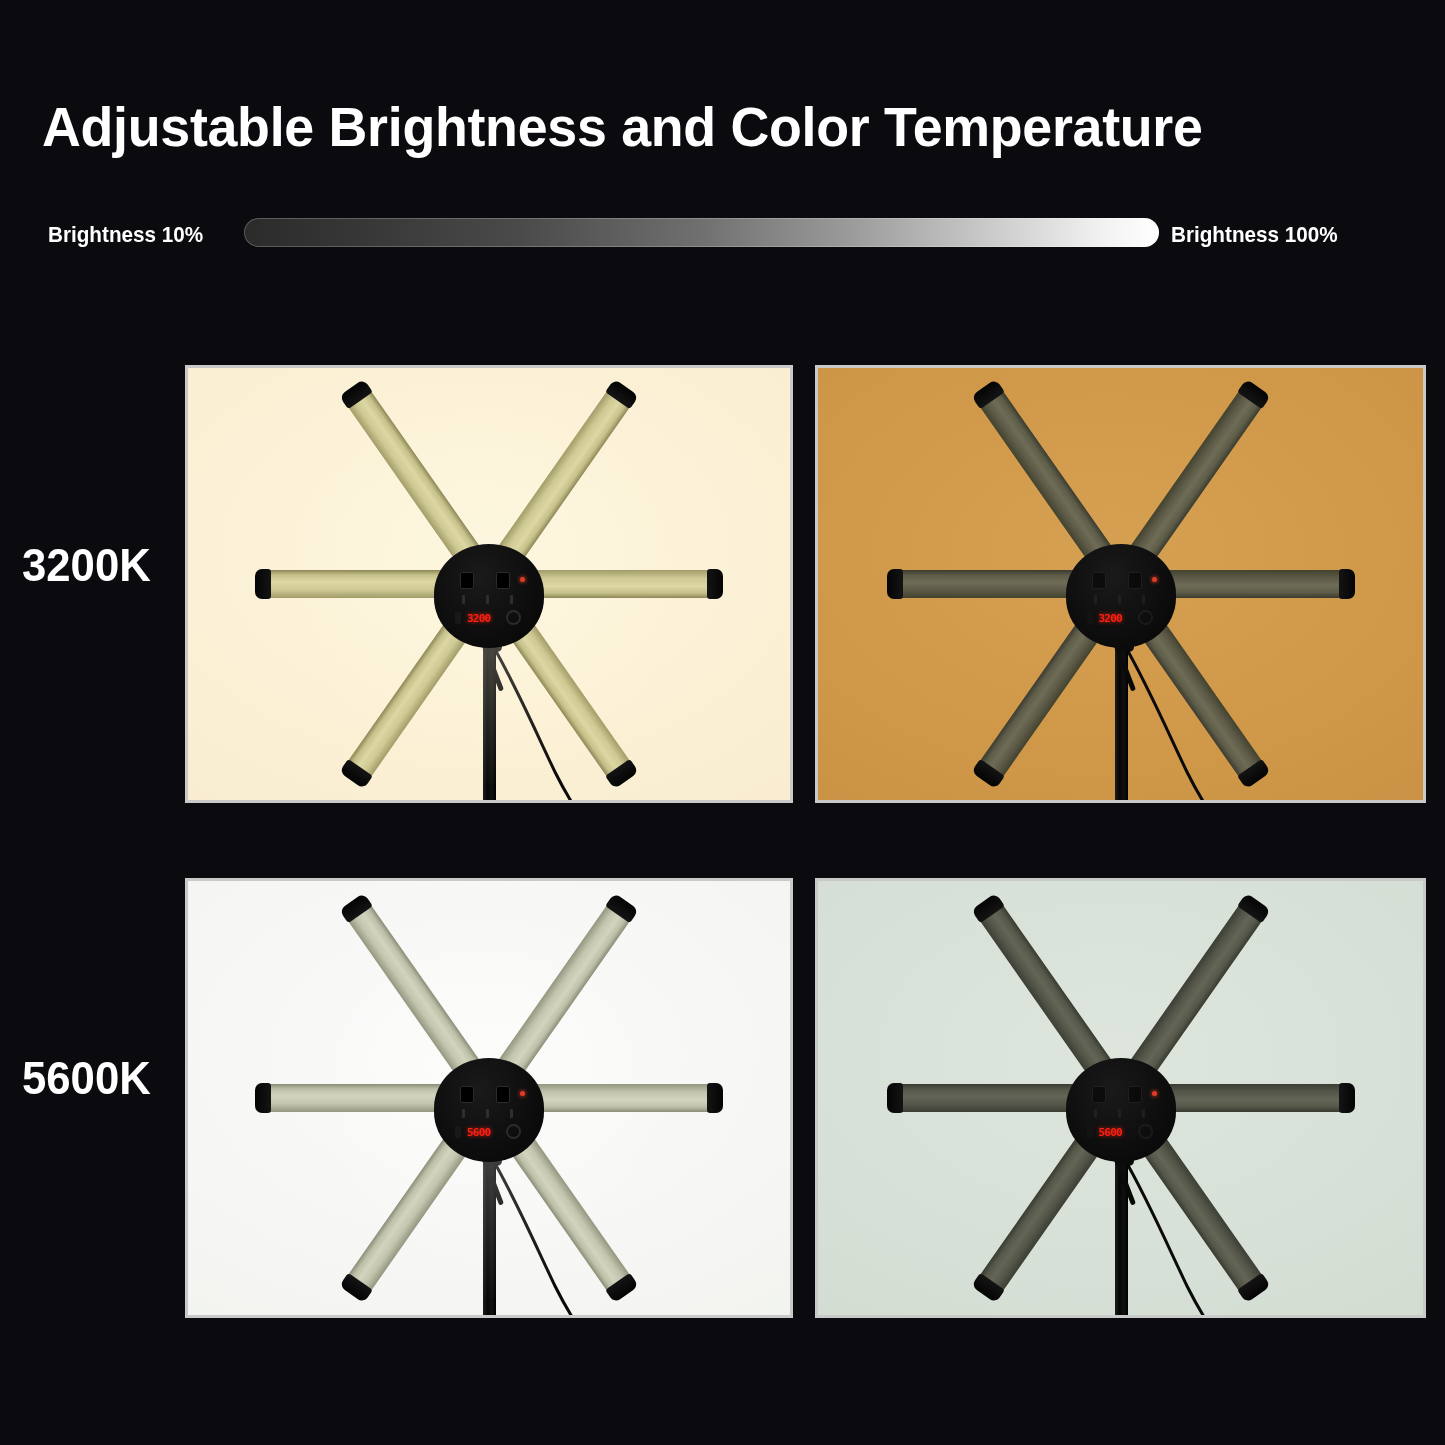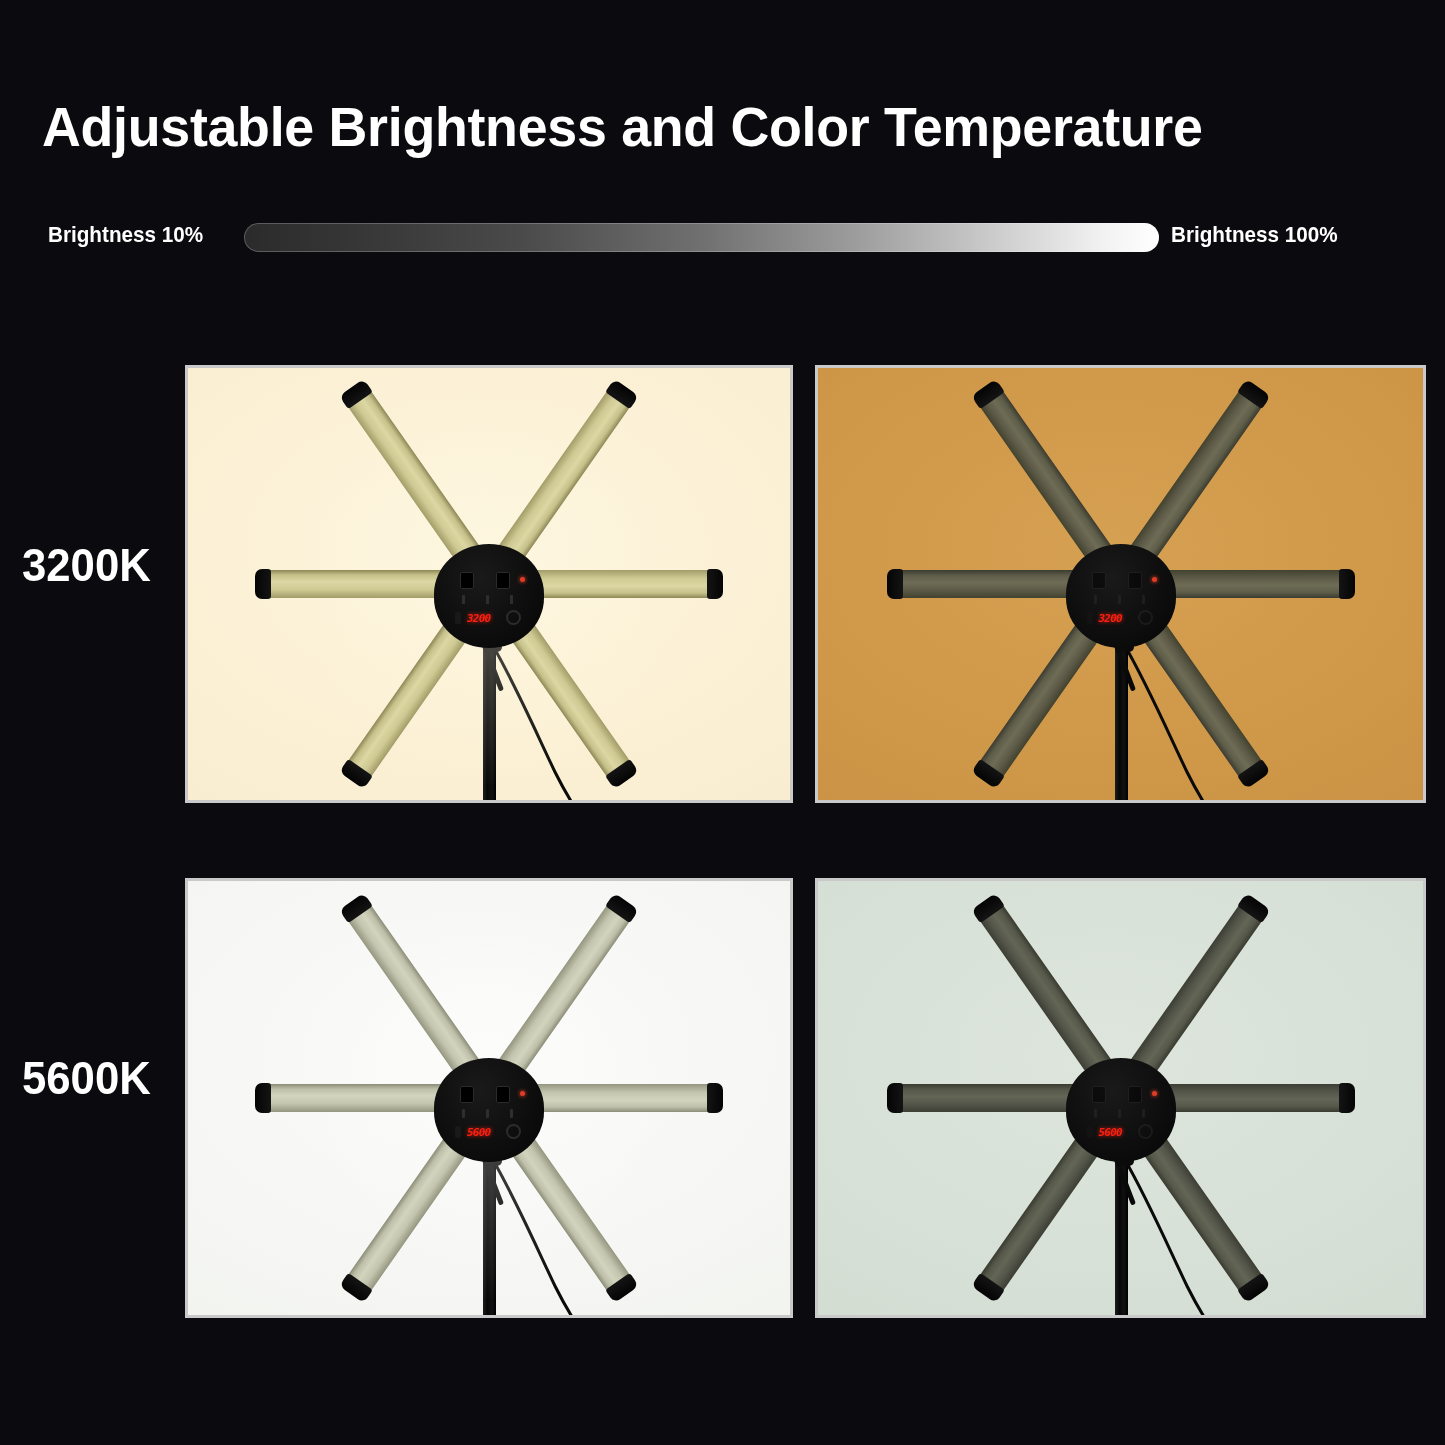--- a/index.html
+++ b/index.html
@@ -20,21 +20,21 @@
     letter-spacing:-0.3px;
     transform:scaleX(0.96); transform-origin:left center;
     white-space:nowrap;
     line-height:62px;
   }
 
   
   #brightness-row {
     position:absolute; left:0; top:218px;
     width:1445px; height:34px;
-    display:flex; align-items:flex-end;
+    display:flex; align-items:flex-start;
   }
   .bright-label {
     color:#ffffff; font-size:22px; font-weight:700;
     white-space:nowrap; line-height:34px;
     transform:scaleX(0.94); transform-origin:left center;
   }
   #brightness-label-low { margin-left:48px; width:196px; }
   #brightness-label-high { margin-left:12px; width:215px; }
   #brightness-gradient-bar {
     width:915px; height:29px; border-radius:15px;
@@ -64,21 +64,21 @@
   #photo-5600k-bright { left:185px;  top:878px;  width:608px; height:440px; }
   #photo-5600k-dim    { left:815px;  top:878px;  width:611px; height:440px; }
 
   .photo-bg { position:absolute; inset:0; }
   #photo-3200k-bright .photo-bg { background:radial-gradient(ellipse 120% 110% at 48% 42%, #fdf5de 0%, #fbf0d4 45%, #f7ead0 78%, #f3e5c9 100%); }
   #photo-3200k-dim    .photo-bg { background:radial-gradient(ellipse 125% 115% at 48% 42%, #d6a052 0%, #cf9748 45%, #c68f42 80%, #be883e 100%); }
   #photo-5600k-bright .photo-bg { background:radial-gradient(ellipse 120% 110% at 48% 40%, #fbfbfa 0%, #f6f7f4 45%, #f0f2ed 80%, #eaece7 100%); }
   #photo-5600k-dim    .photo-bg { background:radial-gradient(ellipse 125% 115% at 48% 40%, #dde5dc 0%, #d7e0d6 45%, #d0dacf 80%, #c9d4c9 100%); }
 
   
-  .stage { position:absolute; inset:0;font-style:italic; }
+  .stage { position:absolute; inset:0; }
 
   
   .stand-column {
     position:absolute; left:50%; top:50%;
     width:13px; height:235px;
     margin-left:-6px; margin-top:32px;
     background:linear-gradient(to right,#1d1d1d,#060606 35%,#111 70%,#000);
     border-radius:1px;
   }
   .stand-head {

